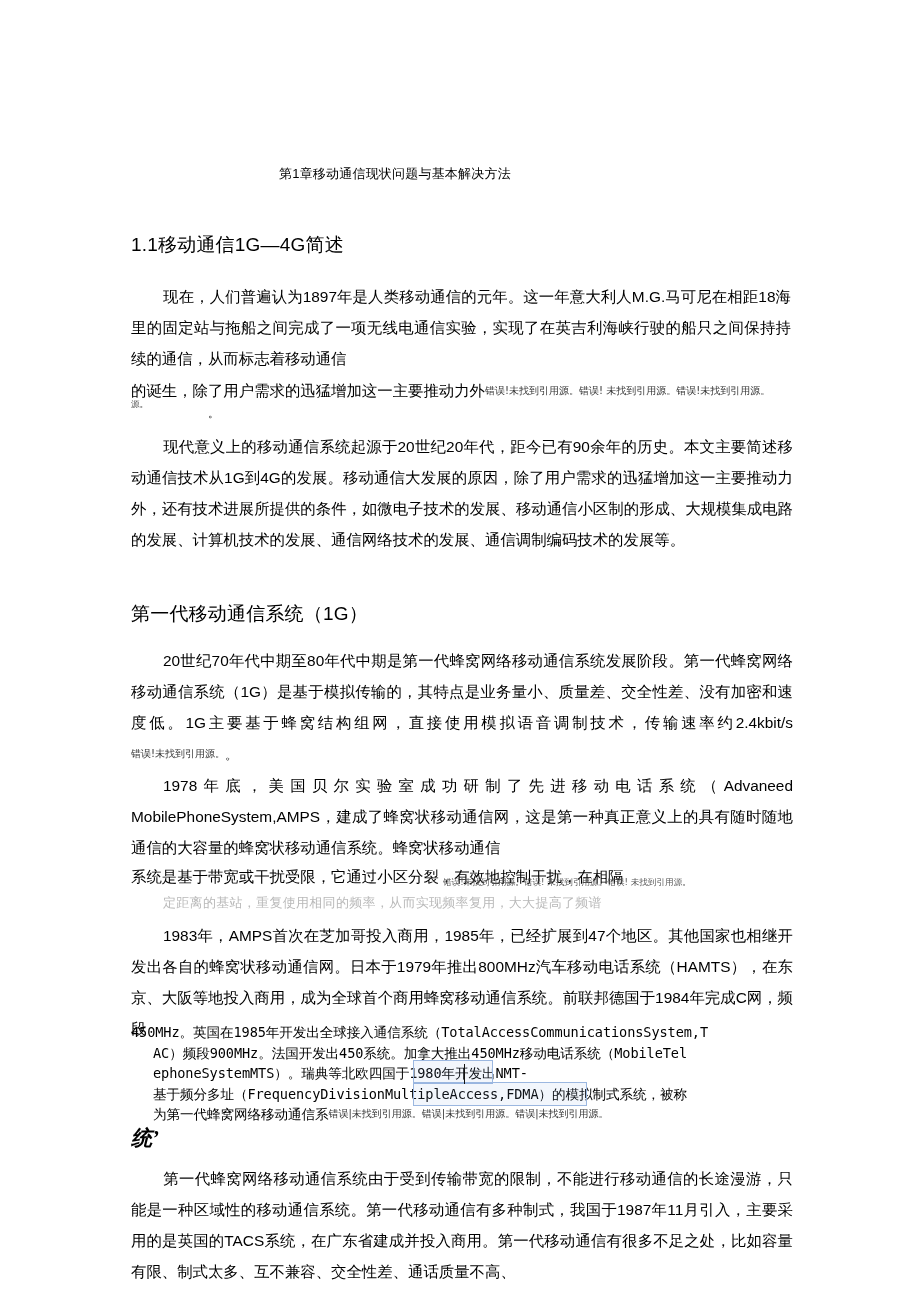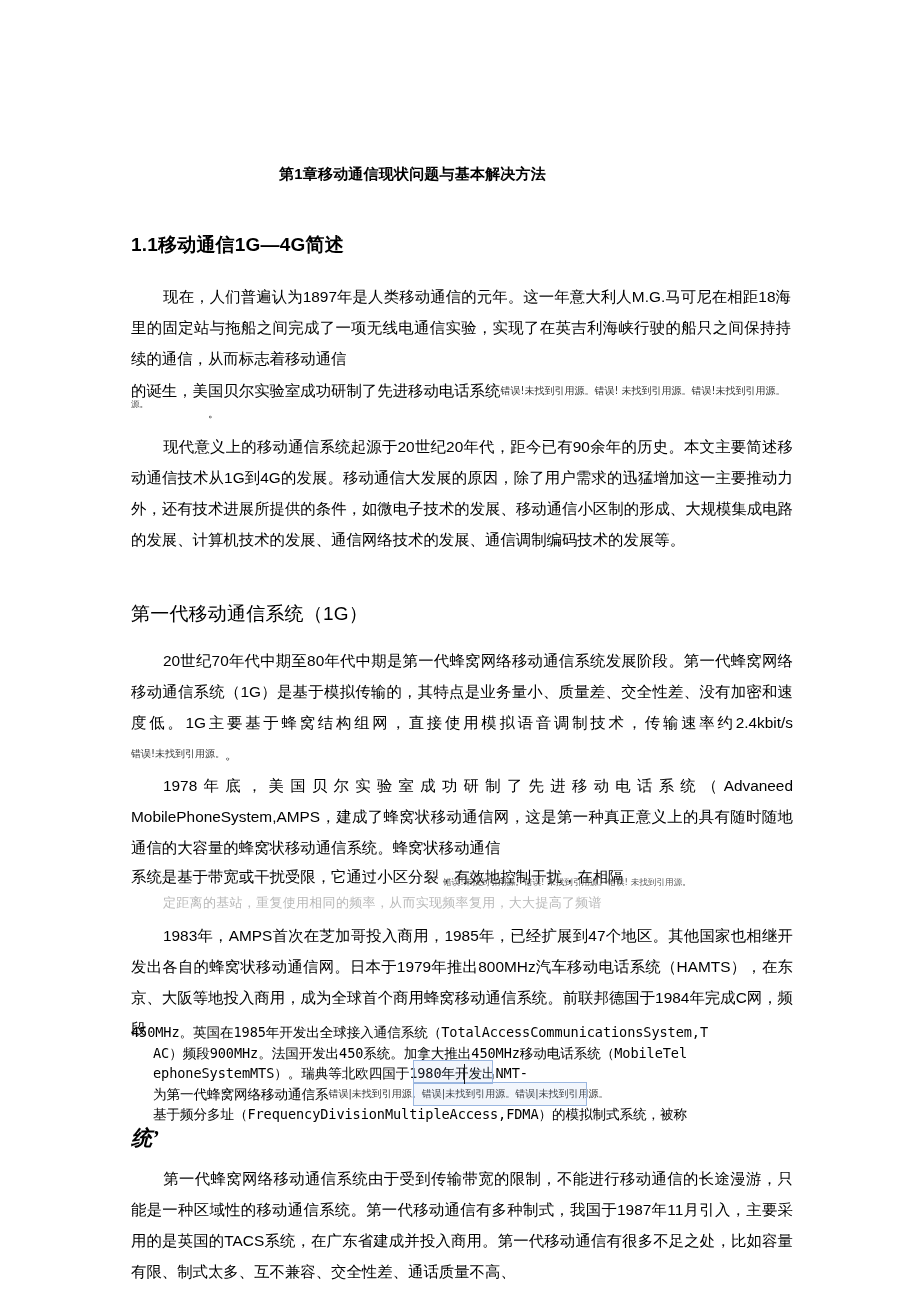--- a/index.html
+++ b/index.html
@@ -10,28 +10,28 @@
     color:#000;
     overflow:hidden;
     position:relative;
   }
   .page{position:relative;width:920px;height:1303px;}
 
   
   .blk{position:absolute;}
 
   .doc-title{
-    font-size:15px;
-    font-weight:700;
+    font-size:13px;
+    font-weight:400;
     letter-spacing:.2px;
     white-space:nowrap;
   }
   .h2{
     font-size:19px;
-    font-weight:700;
+    font-weight:400;
     letter-spacing:.2px;
     white-space:nowrap;
     text-align:center;
   }
   .h3{
     font-size:19px;
     font-weight:400;
     letter-spacing:.2px;
     white-space:nowrap;
   }
@@ -116,21 +116,21 @@
 
   <div class="blk doc-title" style="left:279px;top:165px;">第1章移动通信现状问题与基本解决方法</div>
 
   <div class="blk h2" style="left:131px;top:232px;">1.1移动通信1G—4G简述</div>
 
   <div class="blk para" style="left:131px;top:281px;width:660px;">
     <span class="ind"></span><span>现在，人们普遍认为1897年是人类移动通信的元年。这一年意大利人M.G.马可尼在相距18海里的固定站与拖船之间完成了一项无线电通信实验，实现了在英吉利海峡行驶的船只之间保持持续的通信，从而标志着移动通信</span>
   </div>
 
   <div class="blk" style="left:131px;top:375px;width:672px;font-size:15.4px;line-height:31px;">
-    <span>的诞生，美国贝尔实验室成功研制了先进移动电话系统</span><span class="errref">错误!未找到引用源。错误! 未找到引用源。错误!未找到引用源。</span>
+    <span>的诞生，除了用户需求的迅猛增加这一主要推动力外</span><span class="errref">错误!未找到引用源。错误! 未找到引用源。错误!未找到引用源。</span>
   </div>
   <div class="errref-line" style="left:131px;top:399px;">源。</div>
 
   <div class="tiny-dot" style="left:208px;top:406px;">。</div>
 
   <div class="blk para" style="left:131px;top:431px;width:662px;">
     <span class="ind"></span><span>现代意义上的移动通信系统起源于20世纪20年代，距今已有90余年的历史。本文主要简述移动通信技术从1G到4G的发展。移动通信大发展的原因，除了用户需求的迅猛增加这一主要推动力外，还有技术进展所提供的条件，如微电子技术的发展、移动通信小区制的形成、大规模集成电路的发展、计算机技术的发展、通信网络技术的发展、通信调制编码技术的发展等。</span>
   </div>
 
   <div class="blk h3" style="left:131px;top:601px;">第一代移动通信系统（1G）</div>
@@ -151,22 +151,22 @@
   <div class="errref-line" style="left:443px;top:877px;color:#555;">错误!未找到引用源。错误! 未找到引用源。错误! 未找到引用源。</div>
 
   <div class="blk para" style="left:131px;top:920px;width:662px;">
     <span class="ind"></span><span>1983年，AMPS首次在芝加哥投入商用，1985年，已经扩展到47个地区。其他国家也相继开发出各自的蜂窝状移动通信网。日本于1979年推出800MHz汽车移动电话系统（HAMTS），在东京、大阪等地投入商用，成为全球首个商用蜂窝移动通信系统。前联邦德国于1984年完成C网，频段</span>
   </div>
 
   <div class="mono" style="left:131px;top:1022px;">
     <span class="l1">450MHz。英国在1985年开发出全球接入通信系统（TotalAccessCommunicationsSystem,T</span>
     <span class="l2">AC）频段900MHz。法国开发出450系统。加拿大推出450MHz移动电话系统（MobileTel</span>
     <span class="l2">ephoneSystemMTS）。瑞典等北欧四国于1980年开发出NMT-</span>
+    <span class="l2">基于频分多址（FrequencyDivisionMultipleAccess,FDMA）的模拟制式系统，被称</span>
     <span class="l2"><span>为第一代蜂窝网络移动通信系</span><span class="errref" style="font-family:'DejaVu Sans',sans-serif;">错误|未找到引用源。错误|未找到引用源。错误|未找到引用源。</span></span>
-    <span class="l2">基于频分多址（FrequencyDivisionMultipleAccess,FDMA）的模拟制式系统，被称</span>
   </div>
 
   <div class="sel-artifact" style="left:413px;top:1060px;width:78px;height:22px;"></div>
   <div class="sel-artifact" style="left:413px;top:1082px;width:172px;height:22px;"></div>
   <div class="caret" style="left:464px;top:1064px;height:20px;"></div>
 
   <div class="stray-italic" style="left:131px;top:1124px;">统’</div>
 
   <div class="blk para" style="left:131px;top:1163px;width:662px;">
     <span class="ind"></span><span>第一代蜂窝网络移动通信系统由于受到传输带宽的限制，不能进行移动通信的长途漫游，只能是一种区域性的移动通信系统。第一代移动通信有多种制式，我国于1987年11月引入，主要采用的是英国的TACS系统，在广东省建成并投入商用。第一代移动通信有很多不足之处，比如容量有限、制式太多、互不兼容、交全性差、通话质量不高、</span>

